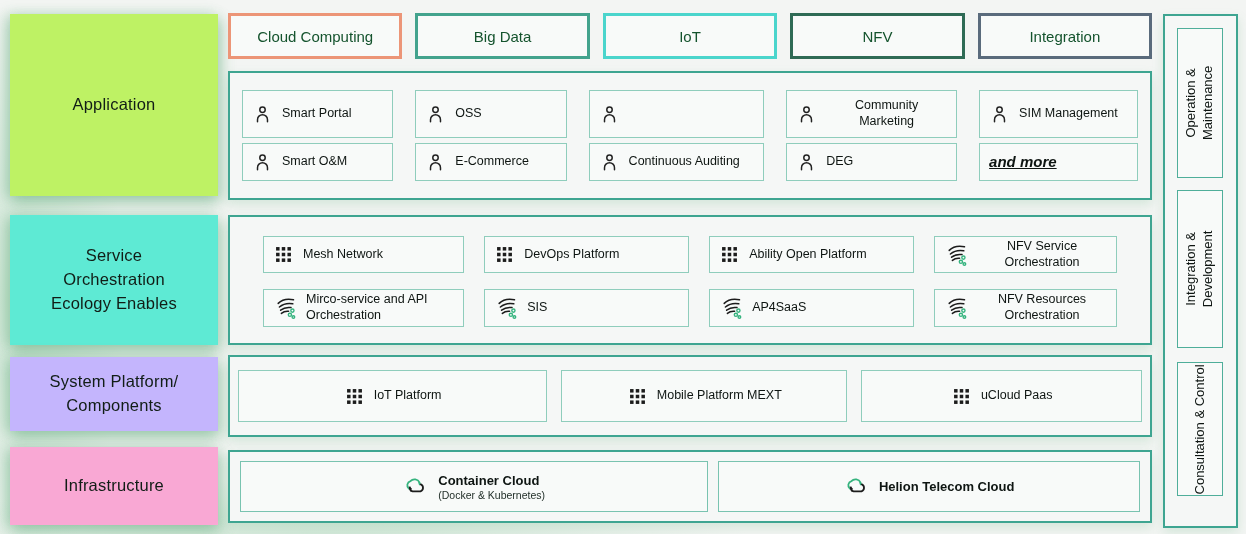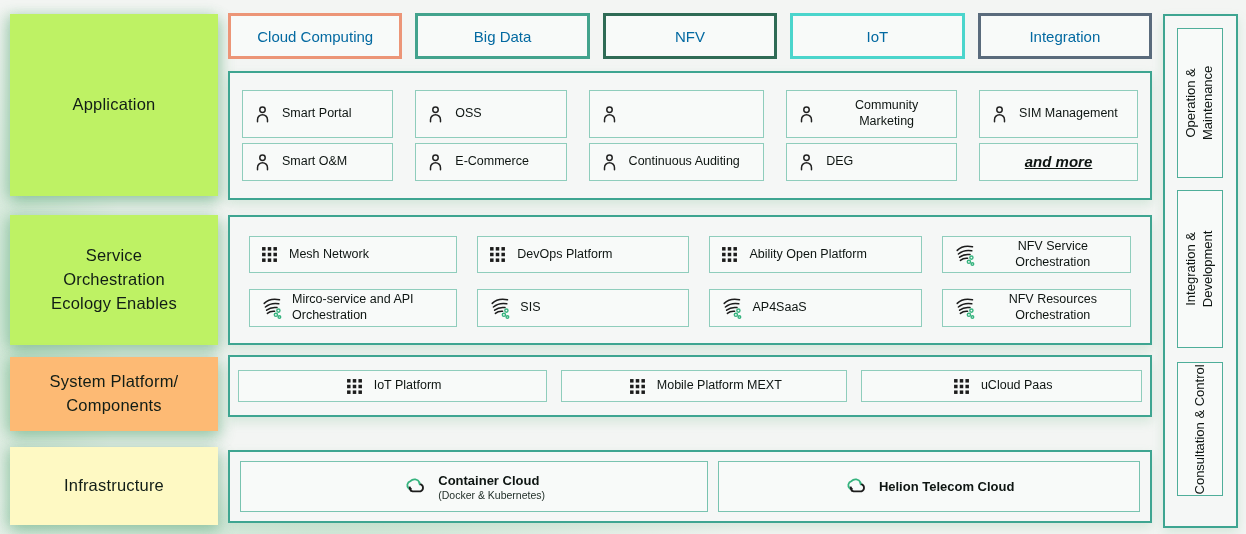--- a/index.html
+++ b/index.html
@@ -26,48 +26,48 @@
   .lbl-app{top:14px;height:182px}
   .lbl-svc{top:215px;height:130px}
   .lbl-sys{top:357px;height:74px}
   .lbl-infra{top:447px;height:78px}
 
   
   .hdr-row{position:absolute;left:228px;top:13px;width:924px;height:46px;display:flex;gap:13px}
   .hdr{
     flex:1;background:#f8faf9;border:3px solid #999;
     display:flex;align-items:center;justify-content:center;
-    font-size:15px;color:#0369a1;box-sizing:border-box;
+    font-size:15px;color:#14532d;box-sizing:border-box;
   }
 
   
   .panel{
     position:absolute;left:228px;width:924px;box-sizing:border-box;
     background:#f5f7f6;border:2px solid #3ea591;
     box-shadow:0 5px 10px rgba(110,180,135,.22);
   }
   .panel-app{top:71px;height:129px}
   .panel-svc{top:215px;height:130px}
-  .panel-sys{top:355px;height:62px}
+  .panel-sys{top:355px;height:82px}
   .panel-infra{top:450px;height:73px}
 
   .grid{display:grid;height:100%;box-sizing:border-box}
   .g-app{grid-template-columns:1fr 1fr 1.16fr 1.13fr 1.05fr;gap:5px 22px;padding:17px 12px}
-  .g-svc{grid-template-columns:1.1fr 1.12fr 1.12fr 1fr;gap:16px 20px;padding:19px 19px}
+  .g-svc{grid-template-columns:1.1fr 1.12fr 1.12fr 1fr;gap:16px 20px;padding:19px 33px}
   .g-sys{grid-template-columns:1.08fr 1fr .98fr;gap:14px;padding:13px 8px}
 
   .item{
     background:#f8faf9;border:1.5px solid #8fcdbc;box-sizing:border-box;
     display:flex;align-items:center;gap:9px;padding:2px 9px;
     font-size:12.5px;line-height:1.25;color:#0e1512;
   }
   .item .lb{display:block}
   .item.txt-center{text-align:center}
   .item.center{justify-content:center}
-  .andmore{justify-content:center}
+  .andmore{justify-content:flex-start}
   .more{font-style:italic;text-decoration:underline;font-weight:600;font-size:15px}
 
   .ic{width:21px;height:21px;flex:none}
   .ic.big{width:24px;height:24px}
 
   
   .infra-row{display:flex;gap:10px;height:100%;box-sizing:border-box;padding:9px 10px}
   .infra-item{
     display:flex;align-items:center;justify-content:center;gap:11px;box-sizing:border-box;
   }
@@ -132,35 +132,35 @@
       <path fill="#1c1c1c" stroke="none" d="M5.6 11.2l3.3 2.4-1.5 3.4z"></path>
     </g>
   </defs>
 </svg>
 
 <div class="glow"></div>
 
 <div class="row-label lbl-app" style="background:#bef264">
   <span class="rl-text">Application</span>
 </div>
-<div class="row-label lbl-svc" style="background:#bef264">
+<div class="row-label lbl-svc" style="background:#5eead4">
   <span class="rl-text">Service Orchestration Ecology Enables</span>
 </div>
-<div class="row-label lbl-sys" style="background:#fdba74">
+<div class="row-label lbl-sys" style="background:#c4b5fd">
   <span class="rl-text">System Platform/ Components</span>
 </div>
-<div class="row-label lbl-infra" style="background:#fef9c3">
+<div class="row-label lbl-infra" style="background:#f9a8d4">
   <span class="rl-text">Infrastructure</span>
 </div>
 
 <div class="hdr-row">
   <div class="hdr" style="border-color:#ec9577">Cloud Computing</div>
   <div class="hdr" style="border-color:#43a38d">Big Data</div>
+  <div class="hdr" style="border-color:#4bd5cc">IoT</div>
   <div class="hdr" style="border-color:#2f6b55">NFV</div>
-  <div class="hdr" style="border-color:#4bd5cc">IoT</div>
   <div class="hdr" style="border-color:#5a6b7c">Integration</div>
 </div>
 
 <div class="panel panel-app">
   <div class="grid g-app">
     <div class="item">
       <svg class="ic" viewBox="0 0 24 24">
           <use href="#sym-person"></use>
         </svg>
       <span class="lb">Smart Portal</span>

